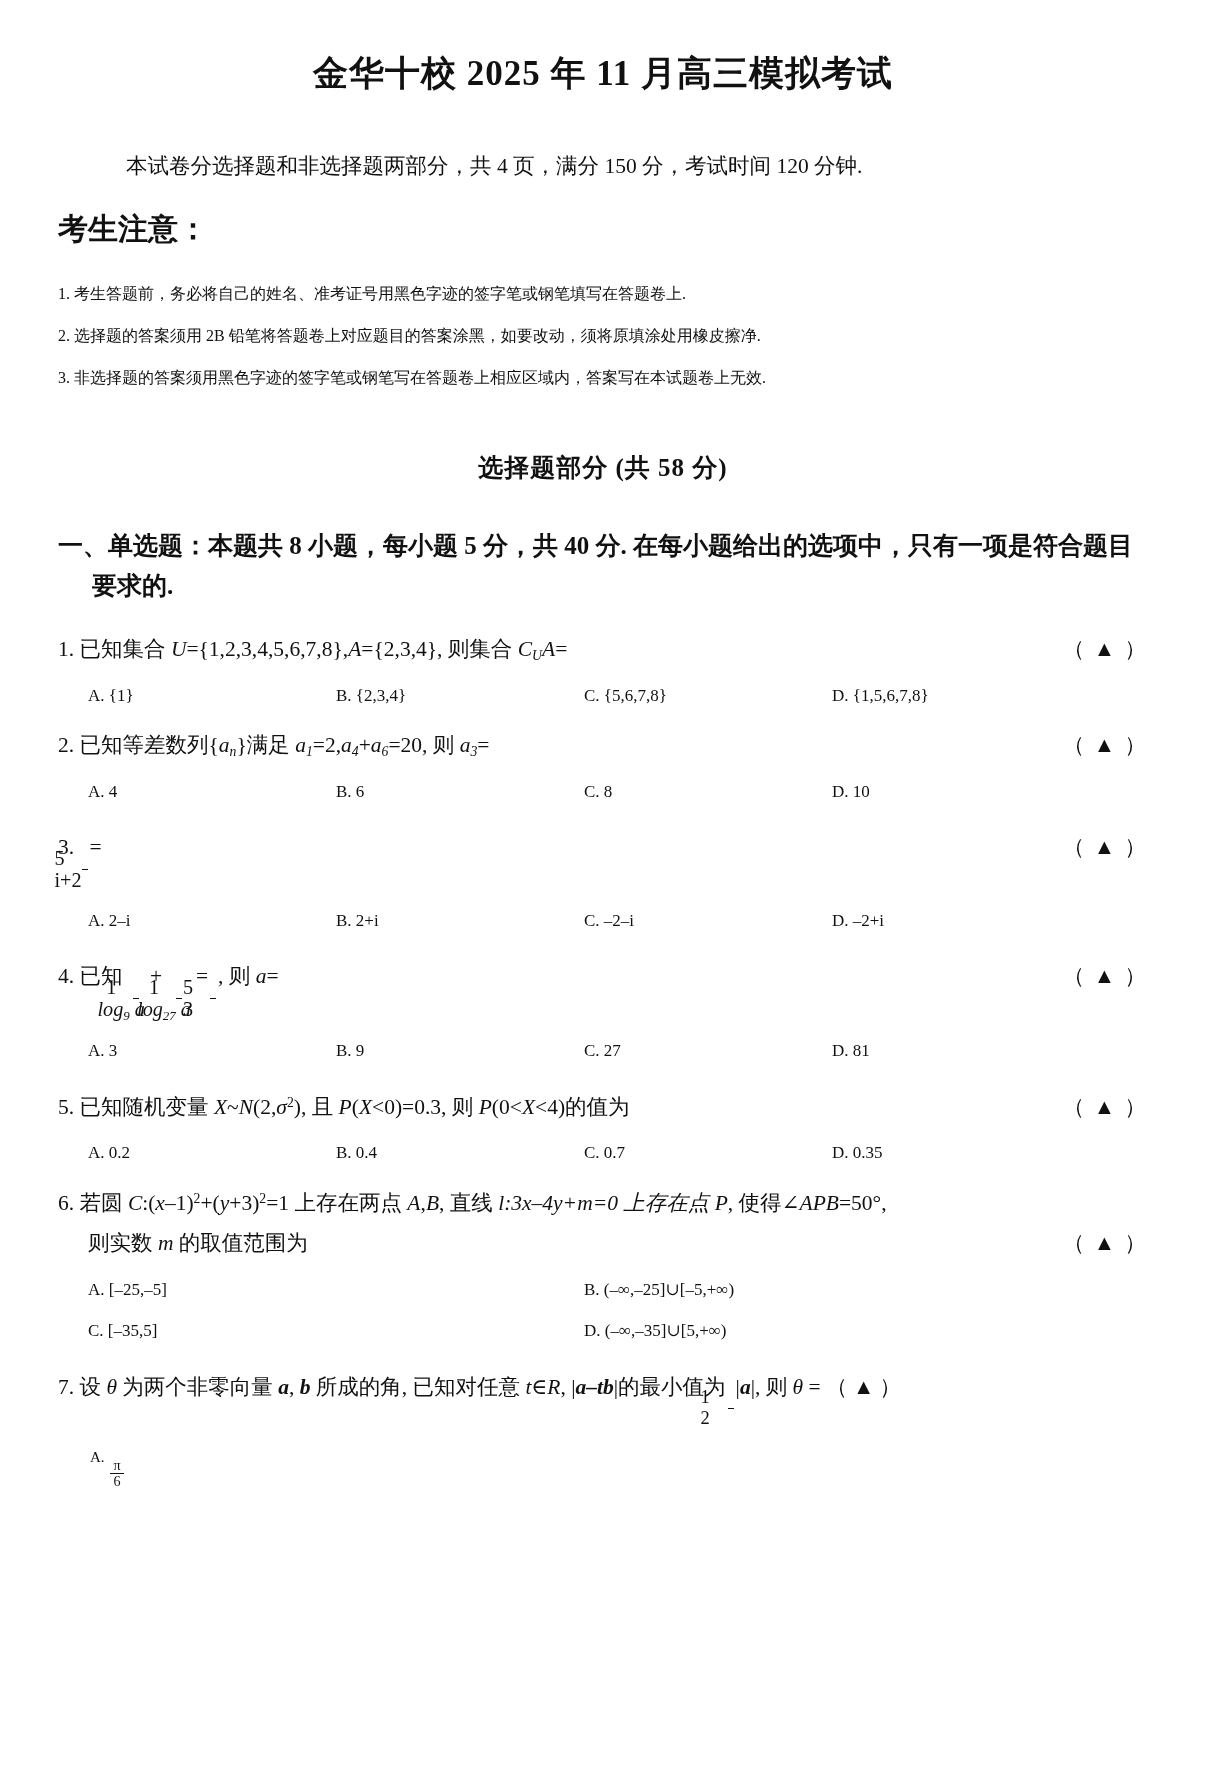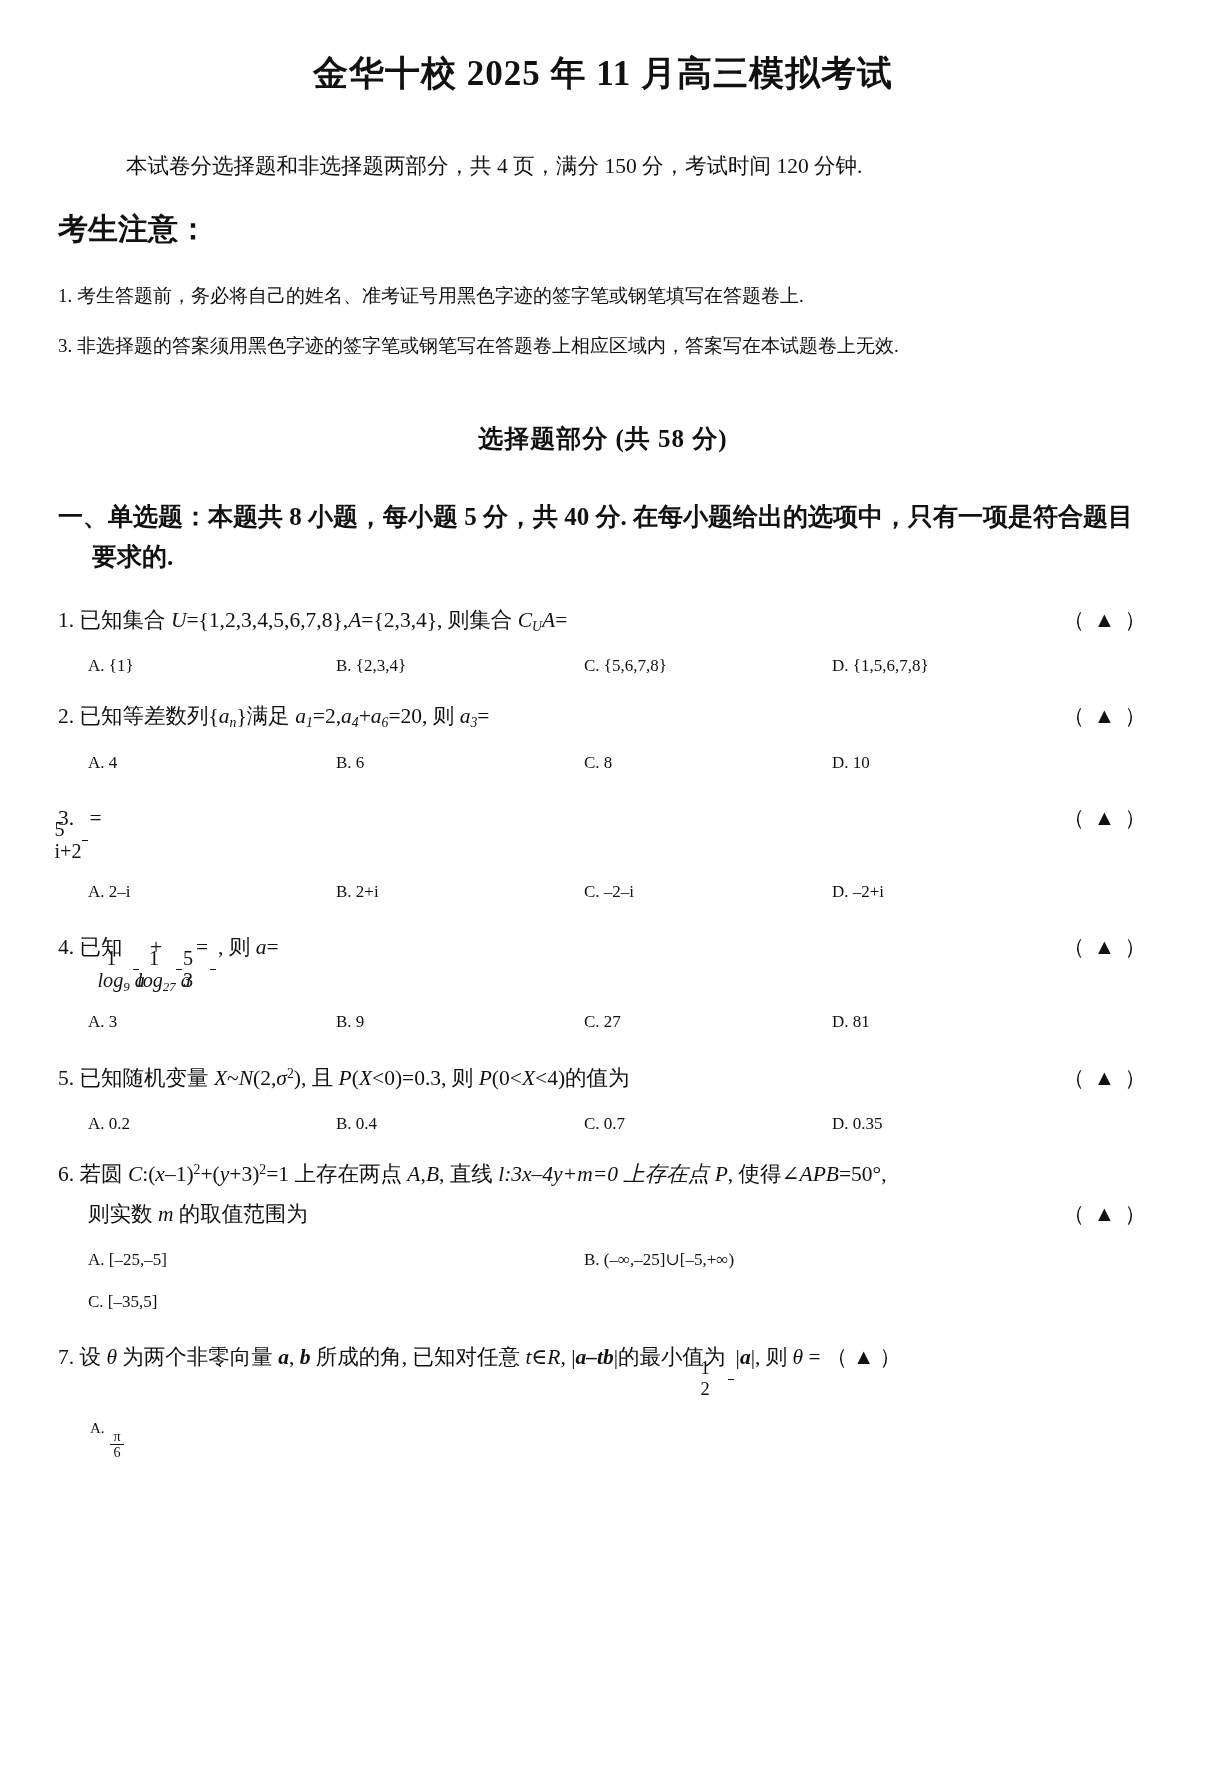--- a/index.html
+++ b/index.html
@@ -48,21 +48,21 @@
     text-indent: 68px;
     line-height: 1.5;
   }
   .notice-head {
     font-size: 30px;
     font-weight: bold;
     margin-top: 24px;
     line-height: 1.5;
   }
   .notice {
-    font-size: 19px;
+    font-size: 16px;
     margin-top: 6px;
     line-height: 1.62;
     padding-left: 33px;
     text-indent: -33px;
   }
   .notice.wrap {
     padding-left: 33px;
     text-indent: -33px;
   }
 
@@ -149,20 +149,21 @@
 
 <div class="page">
 
   <h1 class="doc-title">金华十校 2025 年 11 月高三模拟考试</h1>
 
   <p class="intro-line">本试卷分选择题和非选择题两部分，共 4 页，满分 150 分，考试时间 120 分钟.</p>
 
   <p class="notice-head">考生注意：</p>
 
   <p class="notice">1. 考生答题前，务必将自己的姓名、准考证号用黑色字迹的签字笔或钢笔填写在答题卷上.</p>
+  <p class="notice wrap">2. 选择题的答案须用 2B 铅笔将答题卷上对应题目的答案涂黑，如要改动，须将原填涂处用橡皮擦净.</p>
   <p class="notice wrap">3. 非选择题的答案须用黑色字迹的签字笔或钢笔写在答题卷上相应区域内，答案写在本试题卷上无效.</p>
 
   <div class="section-header">选择题部分 (共 58 分)</div>
 
   <p class="group-intro">一、单选题：本题共 8 小题，每小题 5 分，共 40 分. 在每小题给出的选项中，只有一项是符合题目要求的.</p>
 
   
   <div class="q">
     <span class="blank-box">（ ▲ ）</span>
     <span>1.</span>
@@ -247,20 +248,21 @@
   <div class="q-cont">
     <span class="blank-box">（ ▲ ）</span>
     <span>则实数 </span><i>m</i><span> 的取值范围为</span>
   </div>
   <div class="opts two">
     <div><span>A.</span> <span>[–25,–5]</span></div>
     <div><span>B.</span> <span>(–∞,–25]∪[–5,+∞)</span></div>
   </div>
   <div class="opts two">
     <div><span>C.</span> <span>[–35,5]</span></div>
+    <div><span>D.</span> <span>(–∞,–35]∪[5,+∞)</span></div>
   </div>
 
   
   <div class="q tall">
     <span>7.</span>
     <span>设 </span><i>θ</i><span> 为两个非零向量 </span><span class="vec">a</span><span>, </span><span class="vec">b</span><span> 所成的角, 已知对任意 </span><i>t</i><span>∈</span><i>R</i><span>, |</span><span class="vec">a–tb</span><span>|的最小值为</span><span class="frac sm">
         <span class="num">1</span>
         <span class="den">2</span>
       </span><span>|</span><span class="vec">a</span><span>|</span><span>, 则 </span><i>θ</i><span> =</span> <span>（ ▲ ）</span>
   </div>

